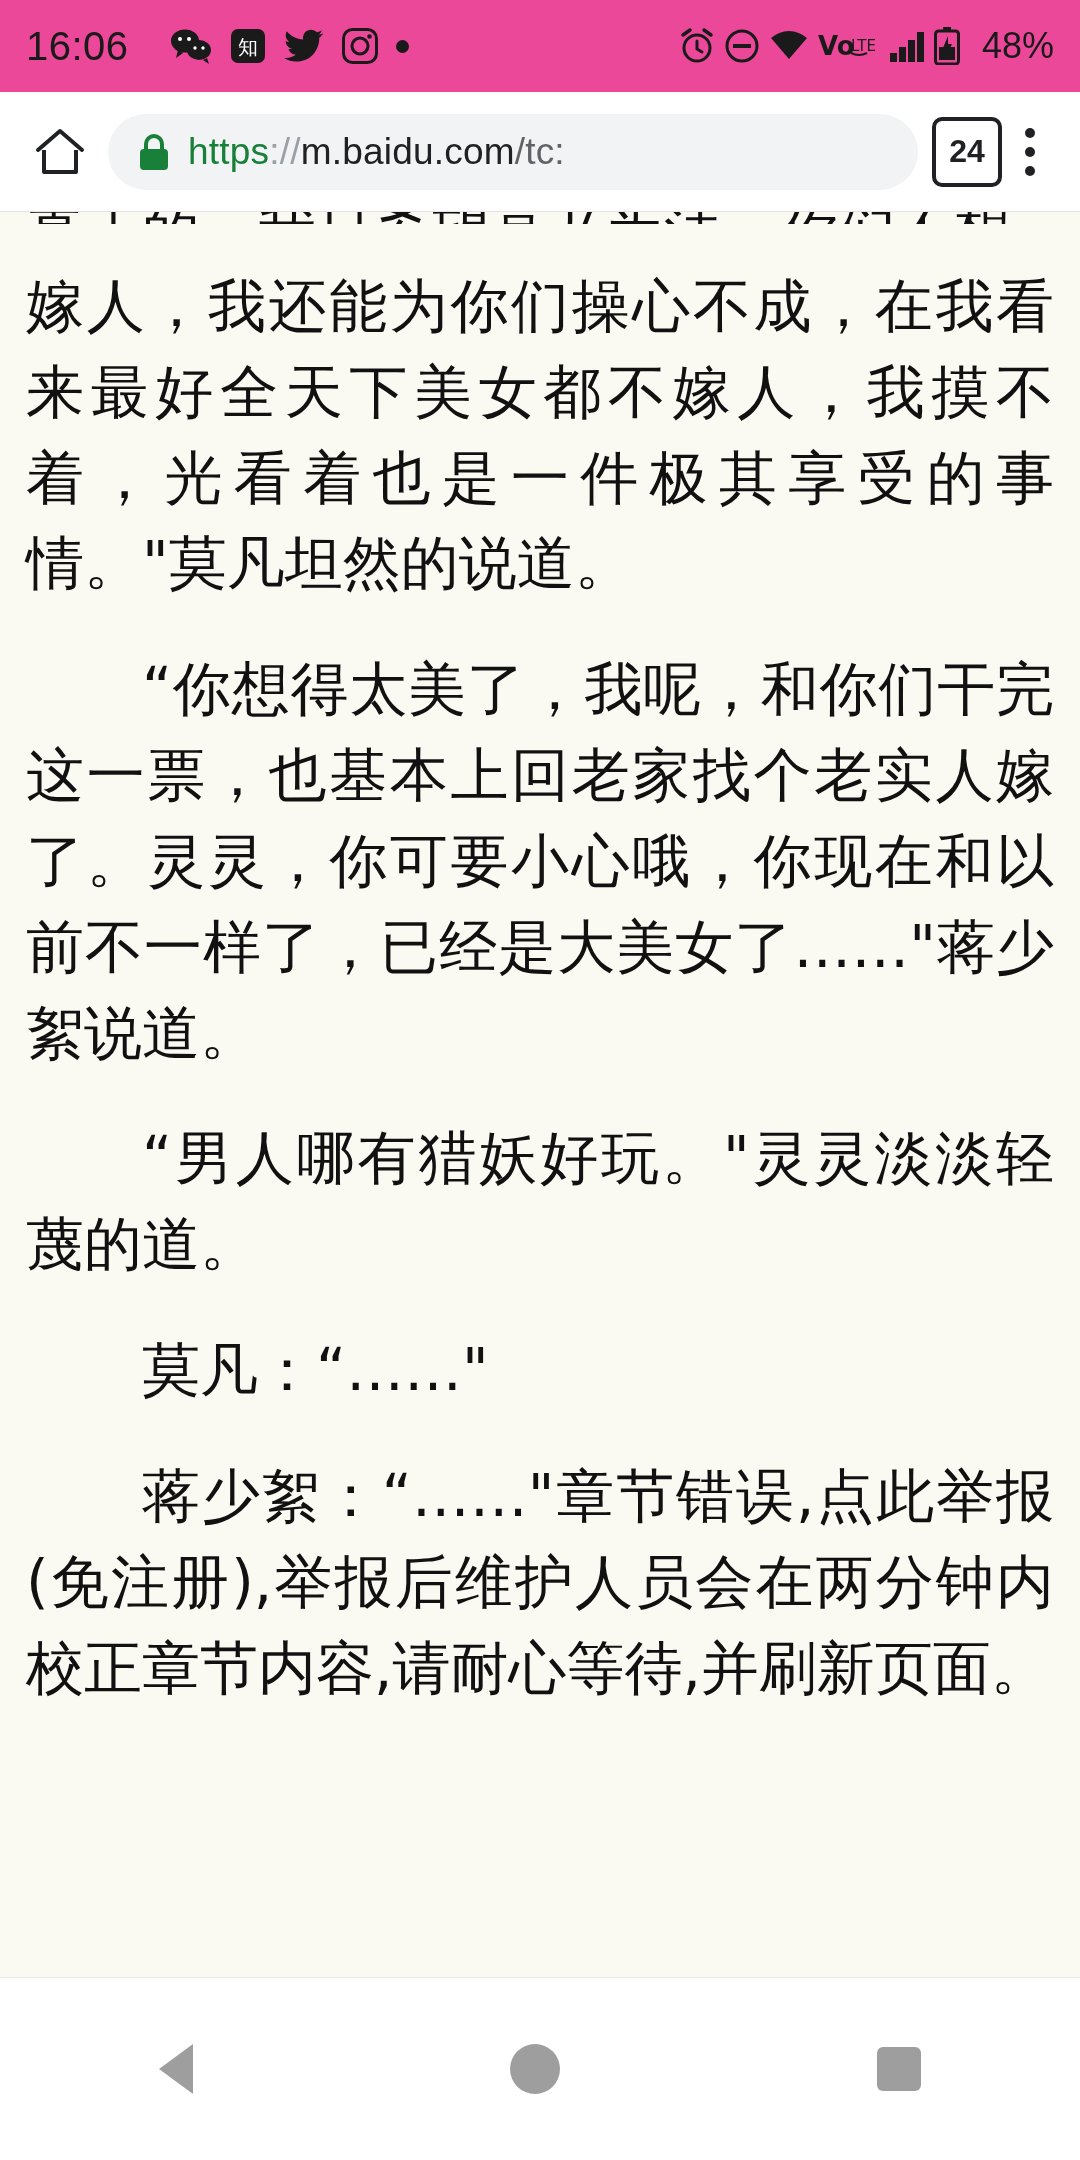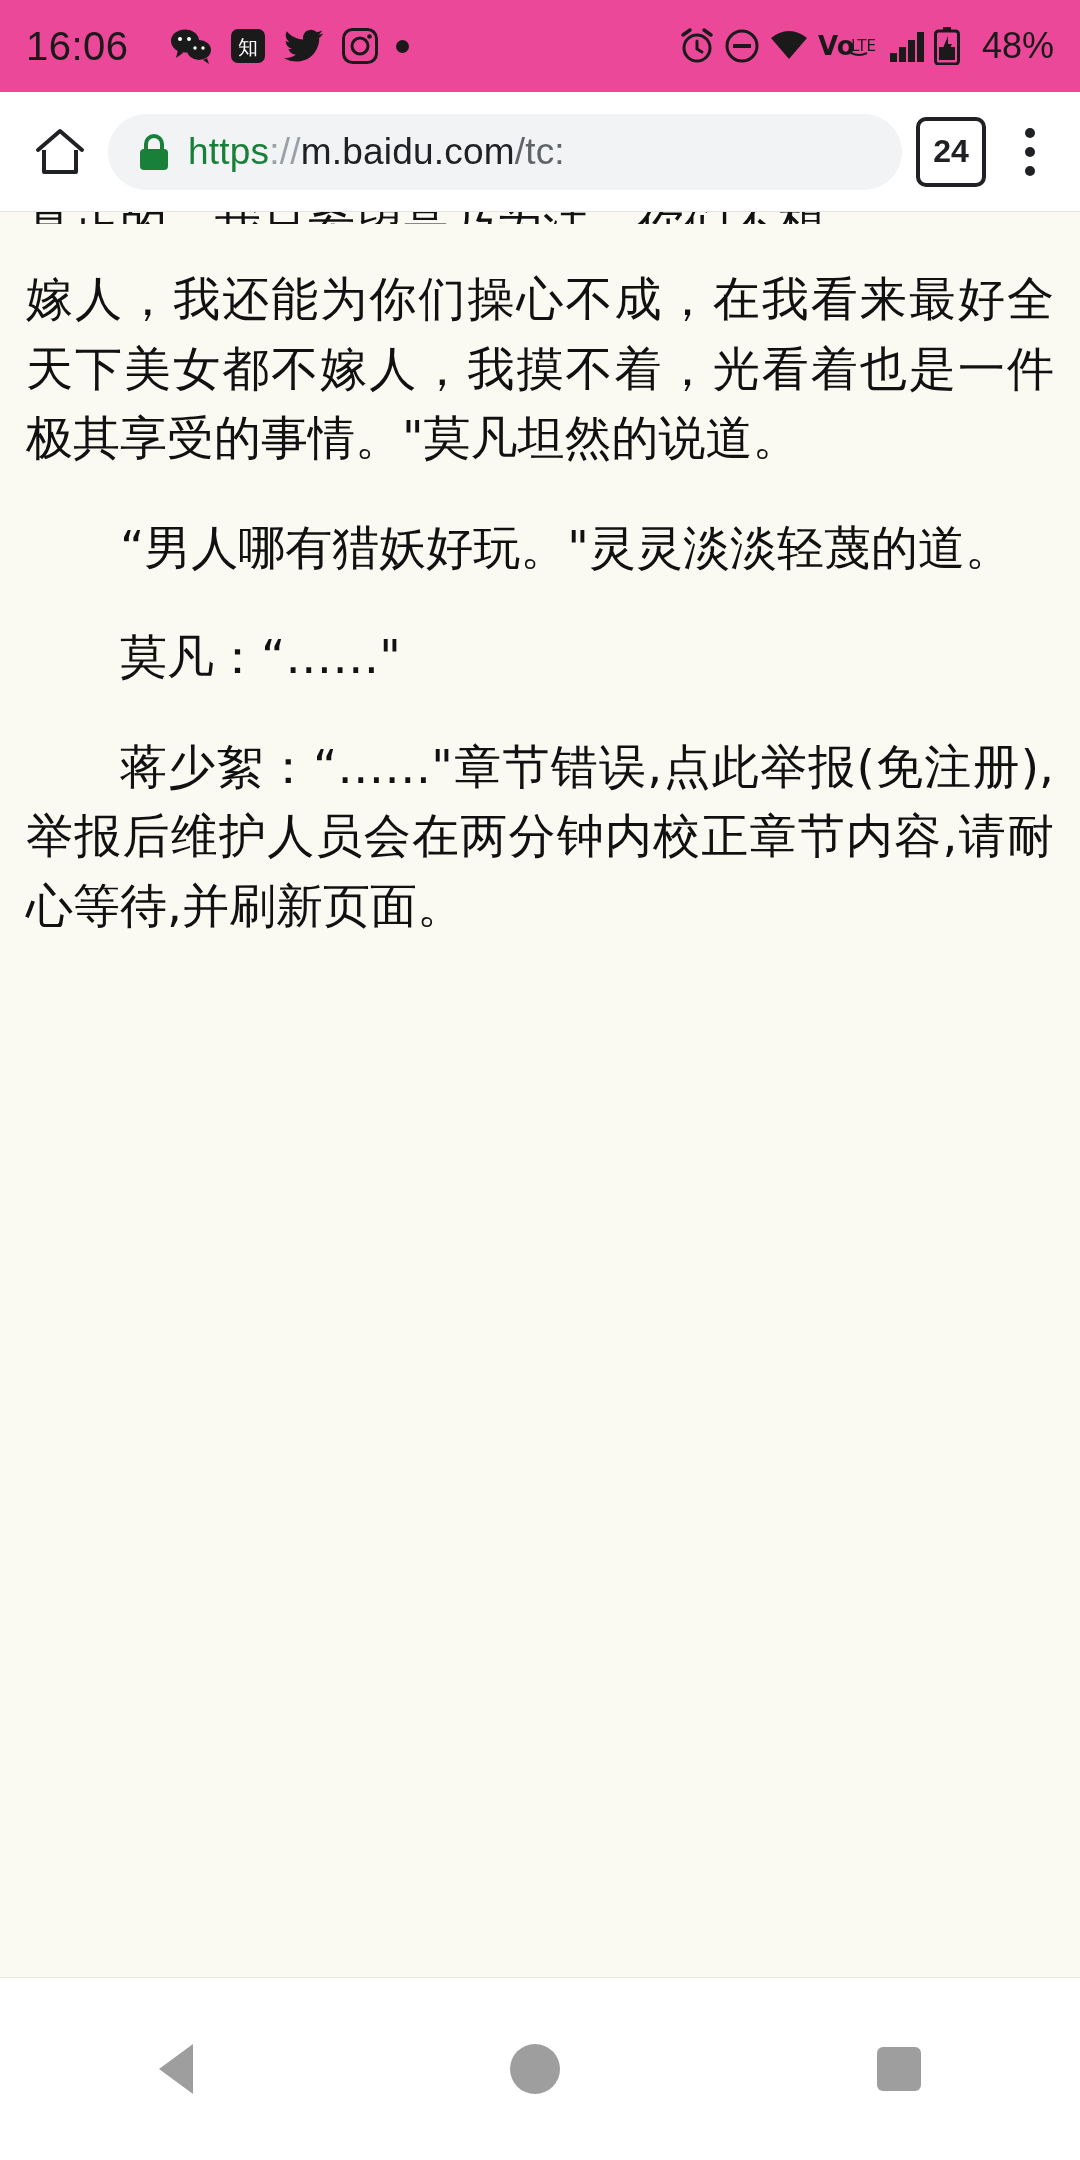--- a/index.html
+++ b/index.html
@@ -114,21 +114,20 @@
     width: 62px;
     height: 62px;
     border: 4px solid #202124;
     border-radius: 10px;
     display: flex;
     align-items: center;
     justify-content: center;
     font-size: 32px;
     font-weight: 600;
     color: #202124;
-    margin-right: 16px;
   }
   .menu-btn {
     flex: none;
     width: 56px;
     height: 76px;
     display: flex;
     flex-direction: column;
     align-items: center;
     justify-content: center;
     gap: 9px;
@@ -151,21 +150,21 @@
     background: #faf9f2;
     overflow: hidden;
   }
   .reader {
     padding: 0 26px;
     box-sizing: border-box;
   }
   .reader p {
     margin: 7px 0 40px 0;
     font-family: "DejaVu Sans", sans-serif;
-    font-size: 47px;
+    font-size: 58px;
     line-height: 1.48;
     color: #111111;
     text-align: justify;
     text-justify: inter-ideograph;
   }
   .reader p.indent { text-indent: 2em; }
   .reader p.clipped {
     margin-top: -22px;
     height: 34px;
     overflow: hidden;
@@ -317,20 +316,21 @@
     <i></i>
       <i></i>
       <i></i>
   </div>
 </div>
 
 <div class="page">
   <div class="reader">
     <p class="clipped">真正的，我只希望亮乃为法，你们不想</p>
     <p>嫁人，我还能为你们操心不成，在我看来最好全天下美女都不嫁人，我摸不着，光看着也是一件极其享受的事情。"莫凡坦然的说道。</p>
+    <p class="indent">“你想得太美了，我呢，和你们干完这一票，也基本上回老家找个老实人嫁了。灵灵，你可要小心哦，你现在和以前不一样了，已经是大美女了……"蒋少絮说道。</p>
     <p class="indent">“男人哪有猎妖好玩。"灵灵淡淡轻蔑的道。</p>
     <p class="indent">莫凡：“……"</p>
     <p class="indent">蒋少絮：“……"章节错误,点此举报(免注册),举报后维护人员会在两分钟内校正章节内容,请耐心等待,并刷新页面。</p>
   </div>
 </div>
 
 <div class="navbar">
   <div>
       <div class="nav-back"></div>
     </div>

